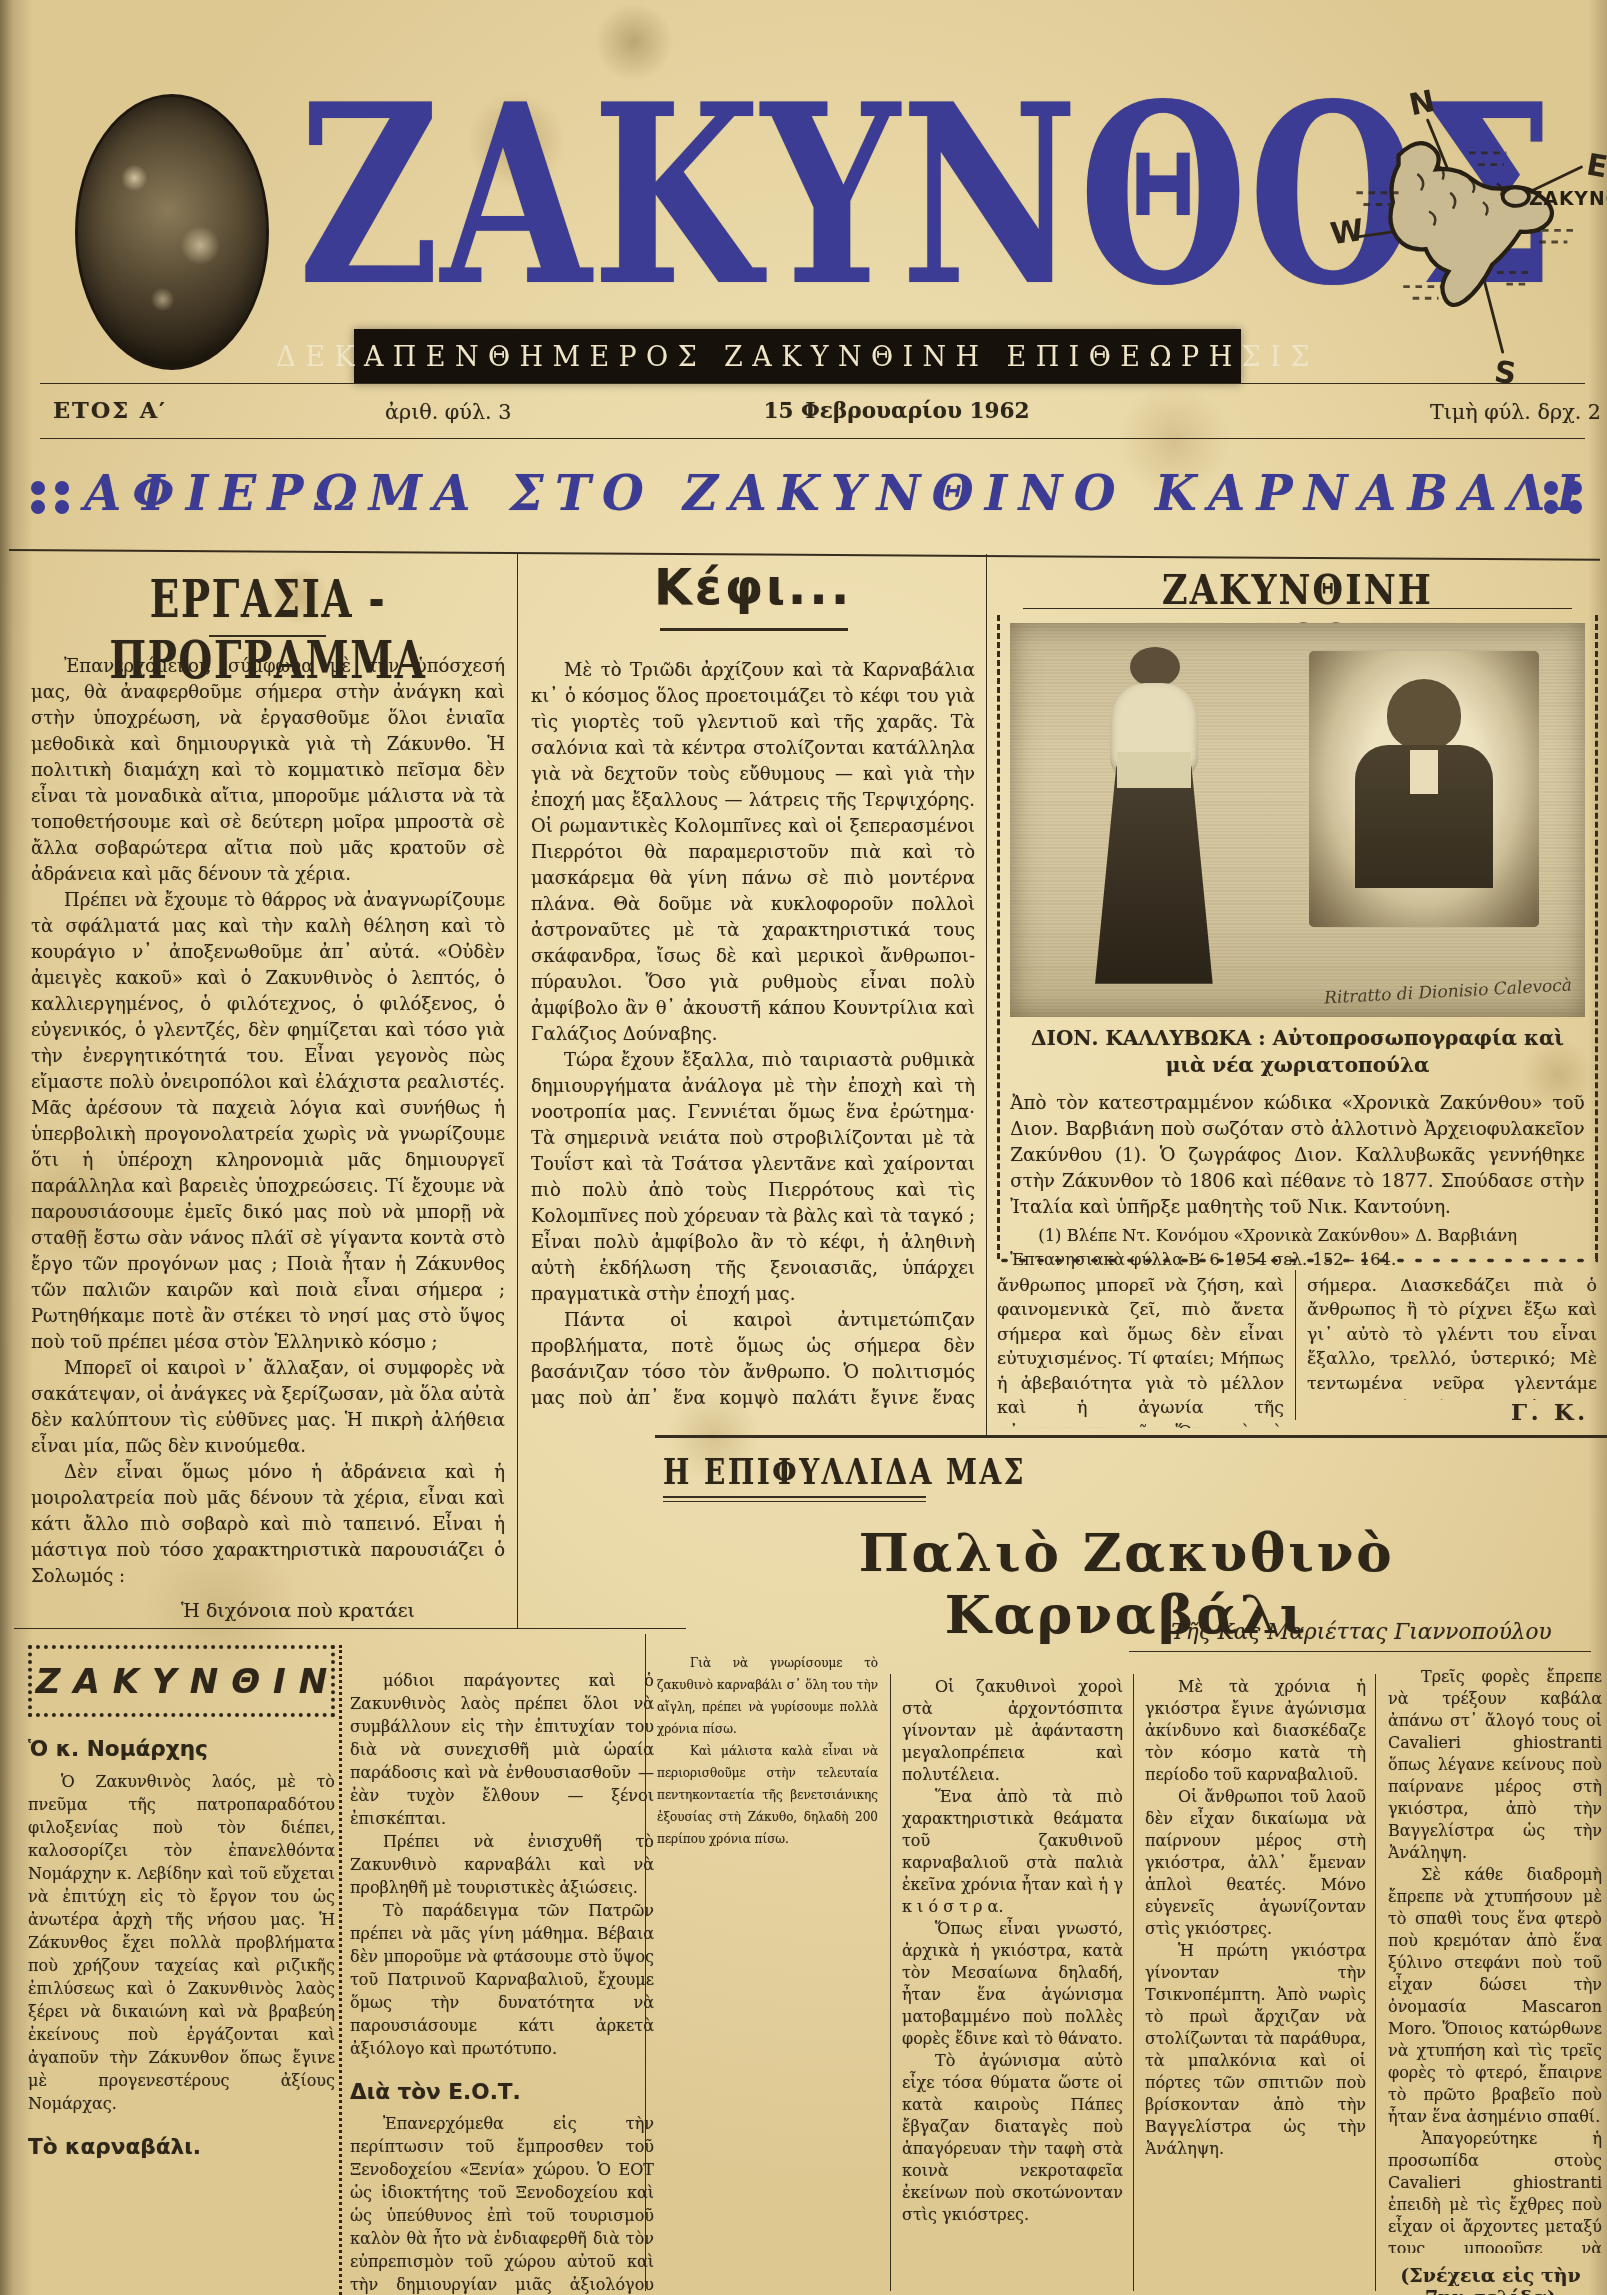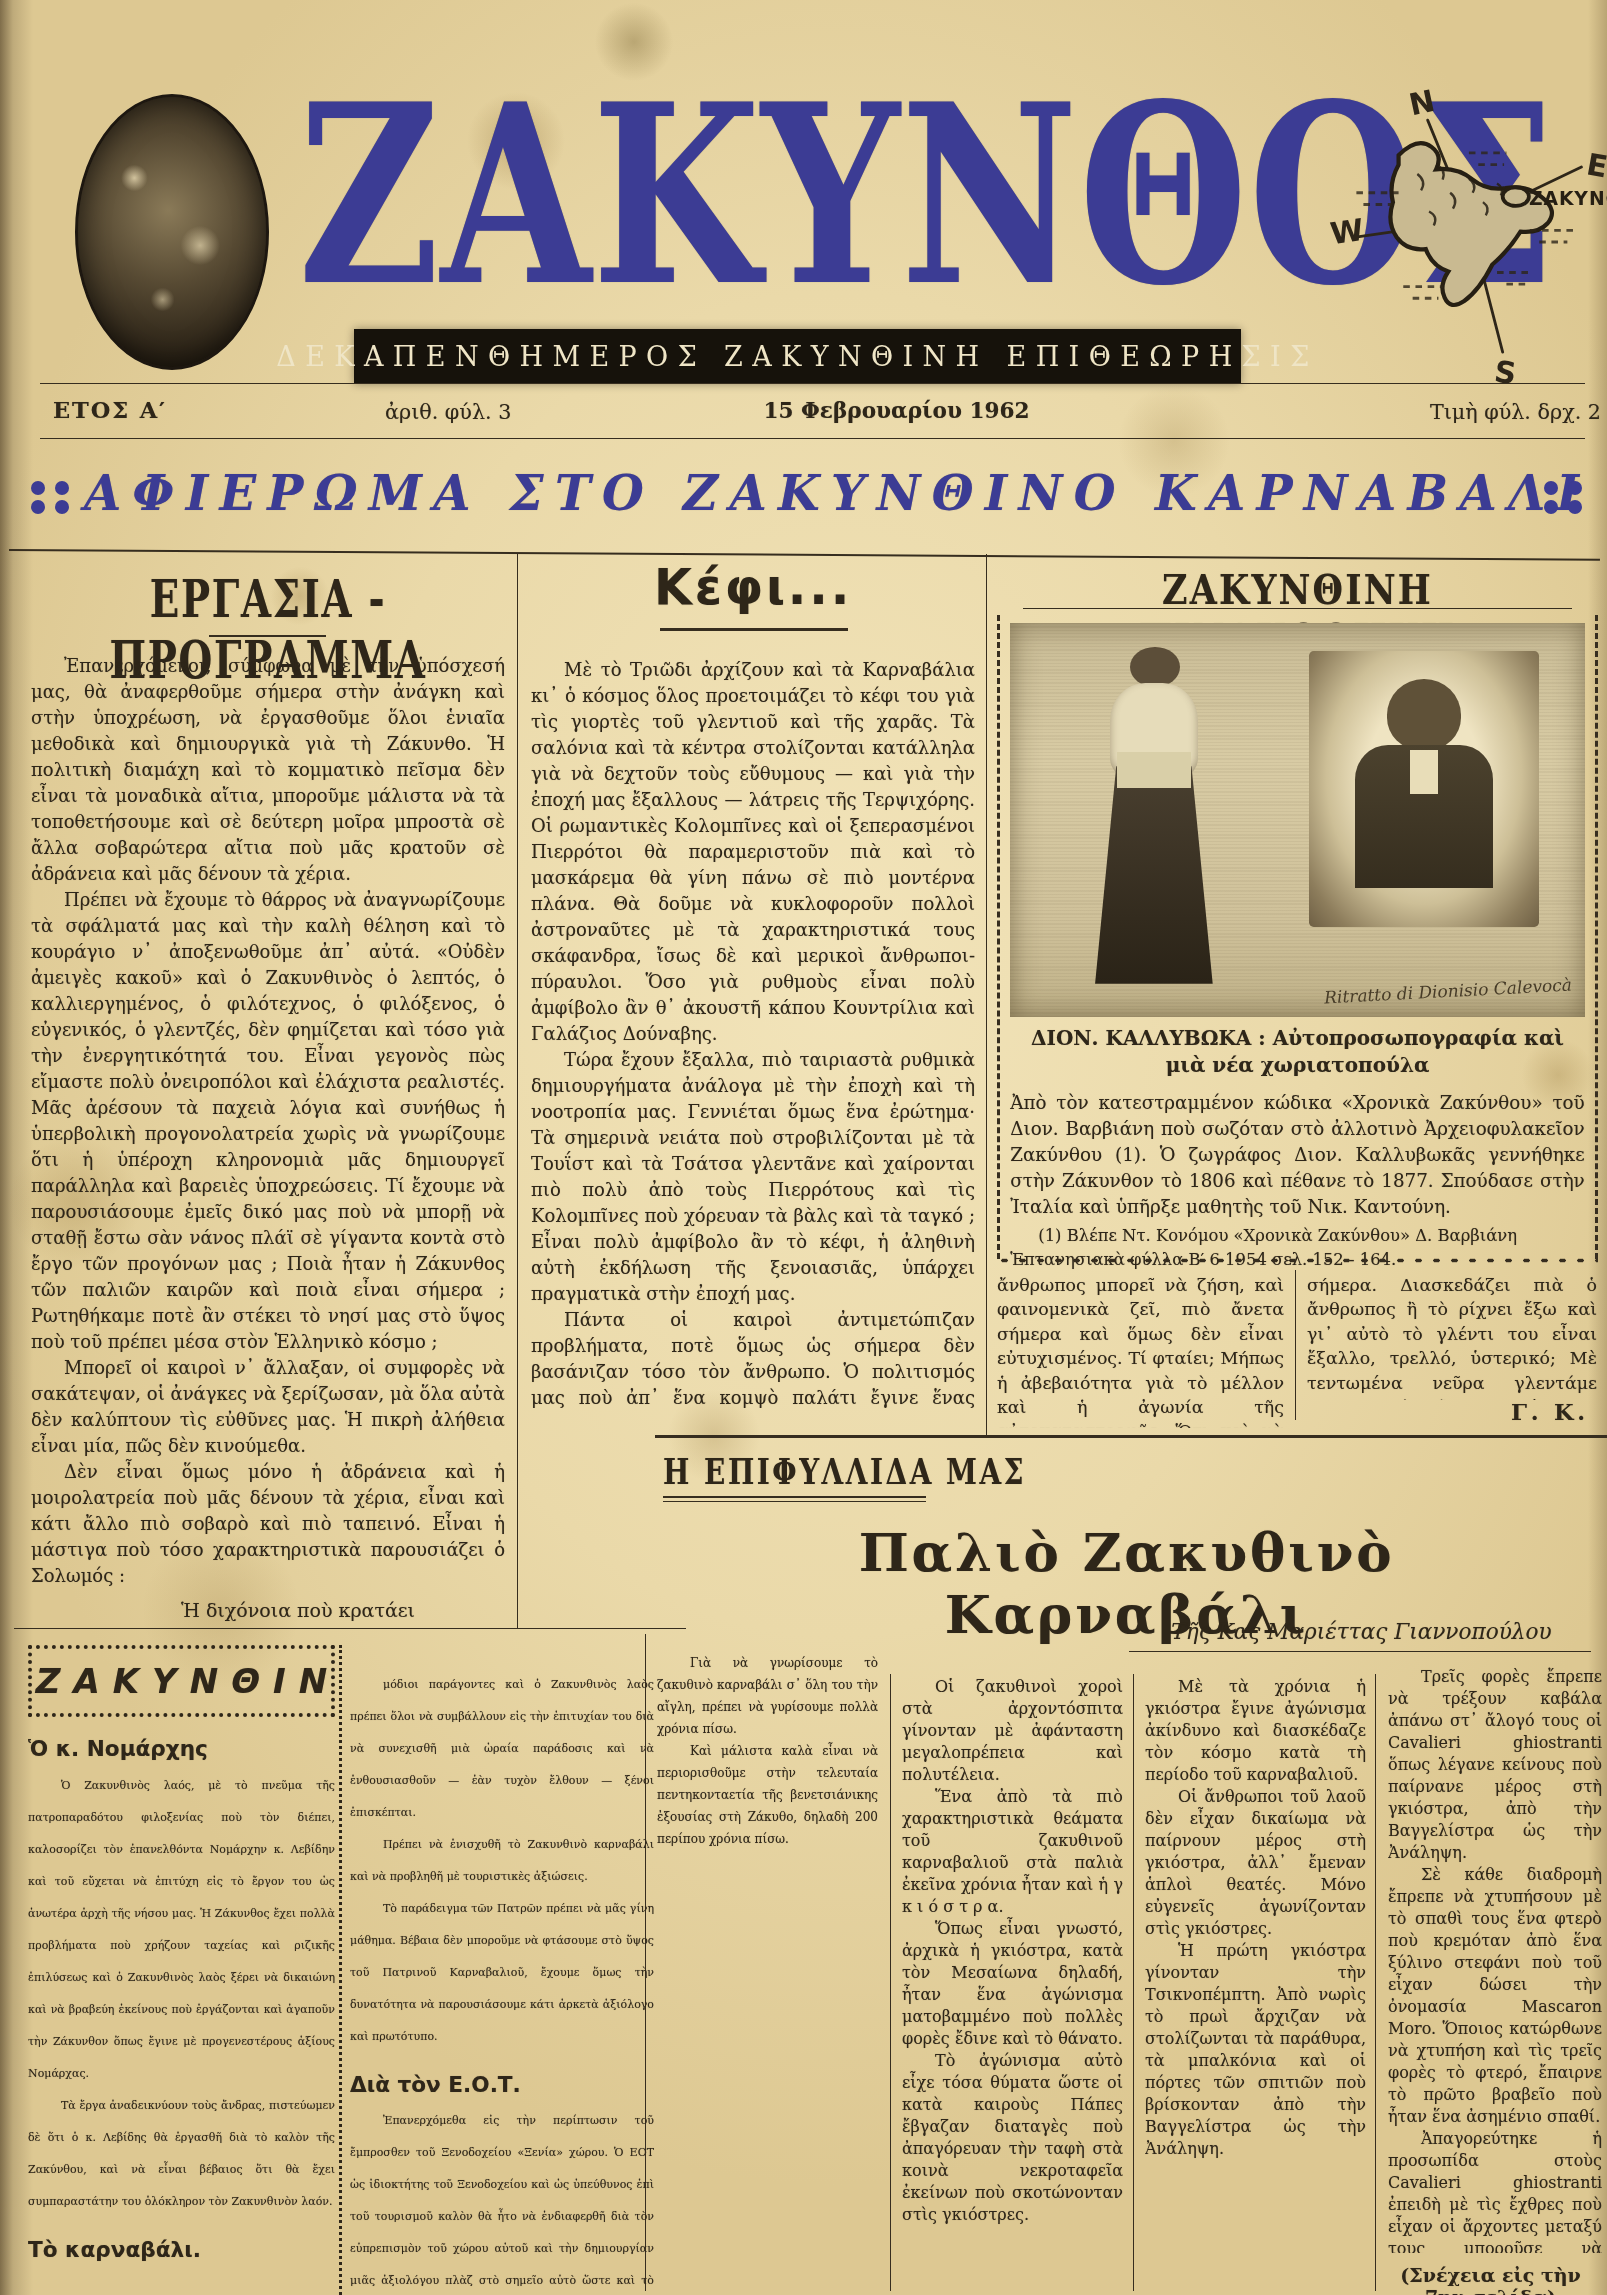--- a/index.html
+++ b/index.html
@@ -21,21 +21,21 @@
       radial-gradient(circle 80px at 1174px 441px, rgba(120,88,26,.18), rgba(120,88,26,0) 70%),
       radial-gradient(ellipse 892px 1221px at 52% 42%, #f2e4ba 0%, #ead9a9 55%, #ddc892 100%);
   }
   .abs{position:absolute;}
   .rule{position:absolute;background:#362d1f;}
   .blue{color:#3c3c94;}
   .just{text-align:justify;}
   .clip{overflow:hidden;}
   .body-text{font-size:18px;line-height:26px;}
   .body-text p,.small-text p{margin:0;text-indent:33px;}
-  .small-text{font-size:11px;line-height:32px;}
+  .small-text{font-size:16px;line-height:23px;}
   .aged{text-shadow:0 0 0.9px rgba(46,38,25,.35);}
   .sans{font-family:"DejaVu Sans",sans-serif;}
   .poem{white-space:pre-line;margin:8.4px 0 8.4px 150px;font-size:19px;line-height:27px;}
   .sec-head{font-family:"DejaVu Sans",sans-serif;font-weight:bold;font-size:21.6px;margin:19px 0 8.4px 0;text-indent:0;}
   .cont-note{font-size:18px;font-weight:bold;text-align:center;margin-top:6.6px;}
   #masthead-title{
     font-weight:bold;letter-spacing:0.9px;
     transform:scale(.96,1.22);transform-origin:center top;
   }
   #banner{display:flex;align-items:center;justify-content:center;}
@@ -204,21 +204,20 @@
   <div class="rule" style="left:14px;top:1628px;width:672px;height:1.4px;"></div>
   <div class="rule" style="left:645px;top:1634px;width:1.4px;height:657px;"></div>
 
   <div class="abs clip" style="left:28px;top:1645px;width:307px;height:650px;">
     <div style="border:4.2px dotted #2e2619;padding:12.2px 3.8px;text-align:center;">
       <span class="sans aged" style="font-size:34px;font-weight:bold;letter-spacing:13px;font-style:italic;">ΖΑΚΥΝΘΙΝΑ</span>
     </div>
     <div class="sec-head aged">Ὁ κ. Νομάρχης</div>
     <div class="small-text just aged">
         <p>Ὁ Ζακυνθινὸς λαός, μὲ τὸ πνεῦμα τῆς πατροπαραδότου φιλοξενίας ποὺ τὸν διέπει, καλοσορίζει τὸν ἐπανελθόντα Νομάρχην κ. Λεβίδην καὶ τοῦ εὔχεται νὰ ἐπιτύχη εἰς τὸ ἔργον του ὡς ἀνωτέρα ἀρχὴ τῆς νήσου μας. Ἡ Ζάκυνθος ἔχει πολλὰ προβλήματα ποὺ χρήζουν ταχείας καὶ ριζικῆς ἐπιλύσεως καὶ ὁ Ζακυνθινὸς λαὸς ξέρει νὰ δικαιώνη καὶ νὰ βραβεύη ἐκείνους ποὺ ἐργάζονται καὶ ἀγαποῦν τὴν Ζάκυνθον ὅπως ἔγινε μὲ προγενεστέρους ἀξίους Νομάρχας.</p>
-        <p>Τὰ ἔργα ἀναδεικνύουν τοὺς ἄνδρας, πιστεύωμεν δὲ ὅτι ὁ κ. Λεβίδης θὰ ἐργασθῆ διὰ τὸ καλὸν τῆς Ζακύνθου, καὶ νὰ εἶναι βέβαιος ὅτι θὰ ἔχει συμπαραστάτην του ὁλόκληρον τὸν Ζακυνθινὸν λαόν.</p>
       </div>
     <div class="sec-head aged">Τὸ καρναβάλι.</div>
 
   </div>
 
   <div class="abs" style="left:339px;top:1645px;height:650px;border-left:3.3px dotted #2e2619;"></div>
 
   <div class="abs clip" style="left:350px;top:1669px;width:304px;height:627px;">
     <div class="small-text just aged">
         <p>μόδιοι παράγοντες καὶ ὁ Ζακυνθινὸς λαὸς πρέπει ὅλοι νὰ συμβάλλουν εἰς τὴν ἐπιτυχίαν του διὰ νὰ συνεχισθῆ μιὰ ὡραία παράδοσις καὶ νὰ ἐνθουσιασθοῦν — ἐὰν τυχὸν ἔλθουν — ξένοι ἐπισκέπται.</p>

